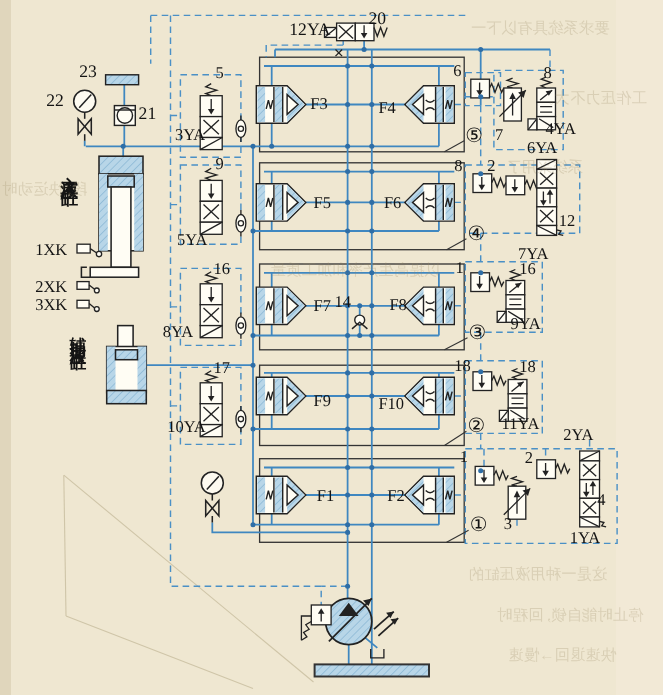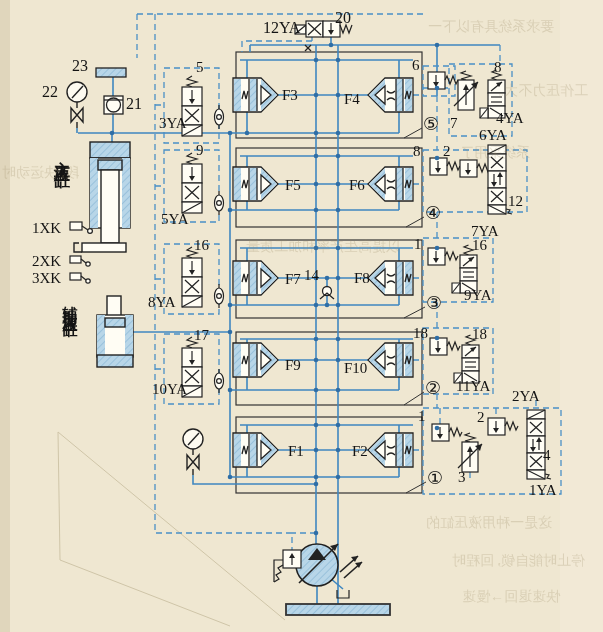--- a/index.html
+++ b/index.html
@@ -414,21 +414,21 @@
 <span class="lbl" style="left:472px;top:238px">16</span>
 <span class="lbl" style="left:464px;top:288px">9YA</span>
 <span class="lbl" style="left:413px;top:326px">18</span>
 <span class="lbl" style="left:472px;top:327px">18</span>
 <span class="lbl" style="left:456px;top:379px">11YA</span>
 <span class="lbl" style="left:418px;top:409px">1</span>
 <span class="lbl" style="left:477px;top:410px">2</span>
 <span class="lbl" style="left:512px;top:389px">2YA</span>
 <span class="lbl" style="left:458px;top:470px">3</span>
 <span class="lbl" style="left:543px;top:448px">4</span>
-<span class="lbl" style="left:529px;top:483px">1YA</span>
+<span class="lbl" style="left:518px;top:483px">1YA</span>
 
 <span class="lbl circ" style="left:423px;top:115px">⑤</span>
 <span class="lbl circ" style="left:425px;top:204px">④</span>
 <span class="lbl circ" style="left:426px;top:294px">③</span>
 <span class="lbl circ" style="left:425px;top:379px">②</span>
 <span class="lbl circ" style="left:427px;top:469px">①</span>
 
 <span class="lbl" style="left:32px;top:221px">1XK</span>
 <span class="lbl" style="left:32px;top:254px">2XK</span>
 <span class="lbl" style="left:32px;top:271px">3XK</span>

